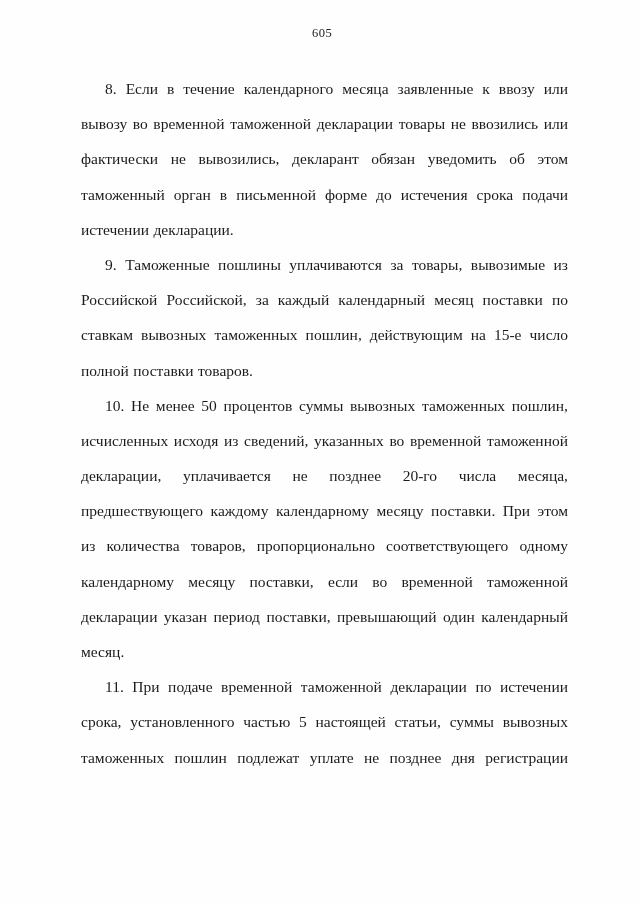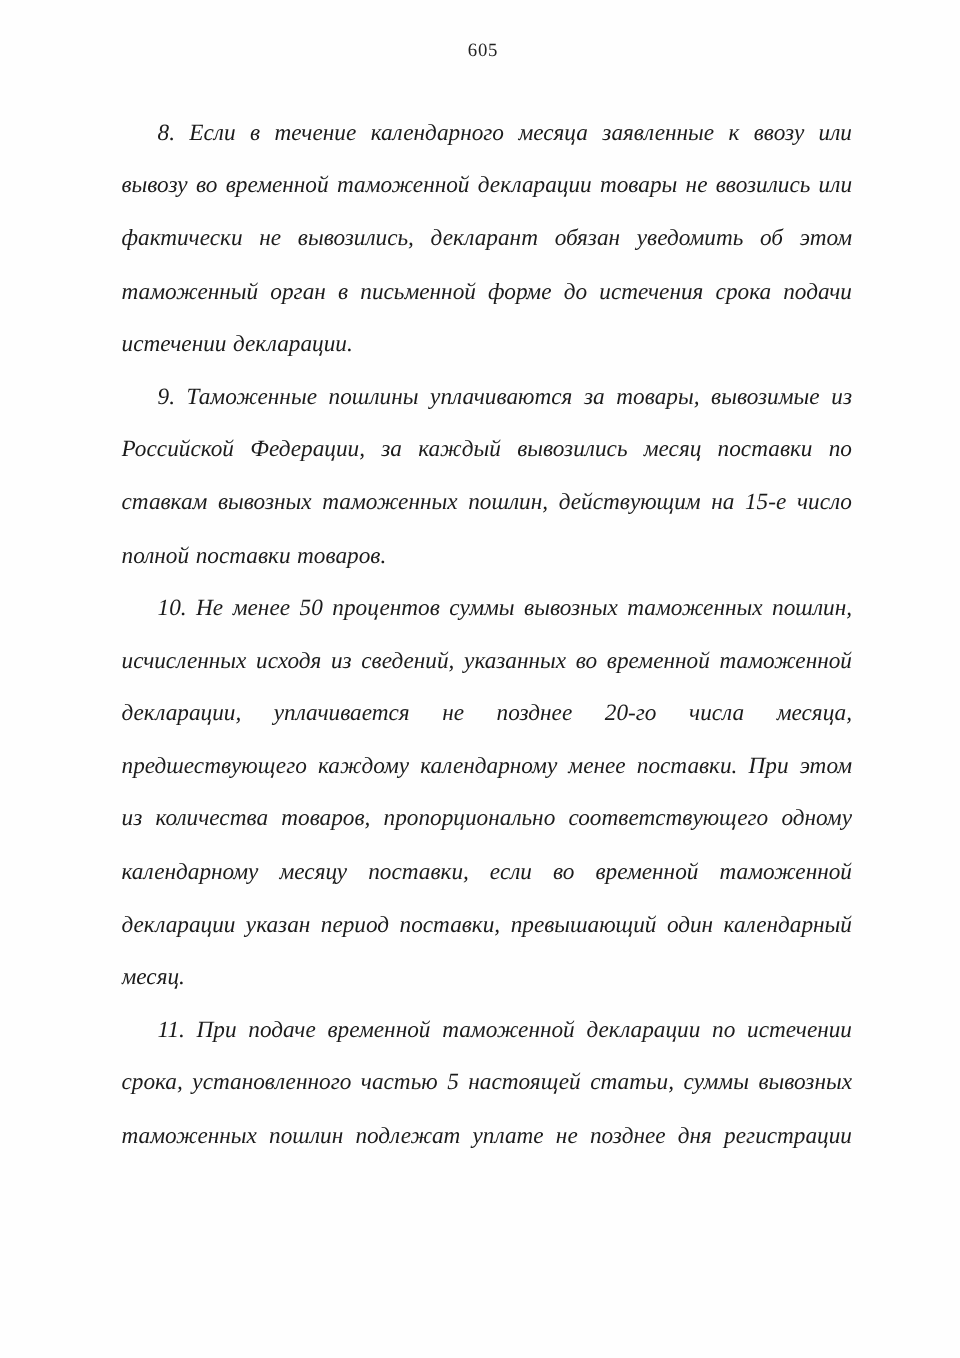--- a/index.html
+++ b/index.html
@@ -21,21 +21,21 @@
     font-size: 12.5px;
     letter-spacing: 0.5px;
     color: #222;
   }
   .doc-body {
     position: absolute;
     top: 71px;
     left: 81px;
     width: 487px;
   }
-  .paragraph { margin: 0; padding: 0; font-style: italic; }
+  .paragraph { margin: 0; padding: 0; }
   .line {
     font-size: 15.5px;
     line-height: 35.2px;
     height: 35.2px;
     overflow: hidden;
     white-space: nowrap; 
   }
   .line {
     white-space: normal;
     text-align: justify;
@@ -57,29 +57,29 @@
 <div class="doc-body">
     <div class="paragraph">
       <div class="line indent">8. Если в течение календарного месяца заявленные к ввозу или</div>
       <div class="line">вывозу во временной таможенной декларации товары не ввозились или</div>
       <div class="line">фактически не вывозились, декларант обязан уведомить об этом</div>
       <div class="line">таможенный орган в письменной форме до истечения срока подачи полной</div>
       <div class="line end">истечении декларации.</div>
     </div>
     <div class="paragraph">
       <div class="line indent">9. Таможенные пошлины уплачиваются за товары, вывозимые из</div>
-      <div class="line">Российской Федерации, за каждый вывозились месяц поставки по</div>
+      <div class="line">Российской Российской, за каждый календарный месяц поставки по</div>
       <div class="line">ставкам вывозных таможенных пошлин, действующим на 15-е число</div>
       <div class="line end">полной поставки товаров.</div>
     </div>
     <div class="paragraph">
       <div class="line indent">10. Не менее 50 процентов суммы вывозных таможенных пошлин,</div>
       <div class="line">исчисленных исходя из сведений, указанных во временной таможенной</div>
       <div class="line">декларации, уплачивается не позднее 20-го числа месяца,</div>
-      <div class="line">предшествующего каждому календарному менее поставки. При этом</div>
+      <div class="line">предшествующего каждому календарному месяцу поставки. При этом</div>
       <div class="line">из количества товаров, пропорционально соответствующего одному</div>
       <div class="line">календарному месяцу поставки, если во временной таможенной</div>
       <div class="line">декларации указан период поставки, превышающий один календарный</div>
       <div class="line end">месяц.</div>
     </div>
     <div class="paragraph">
       <div class="line indent">11. При подаче временной таможенной декларации по истечении</div>
       <div class="line">срока, установленного частью 5 настоящей статьи, суммы вывозных</div>
       <div class="line">таможенных пошлин подлежат уплате не позднее дня регистрации</div>
     </div>

